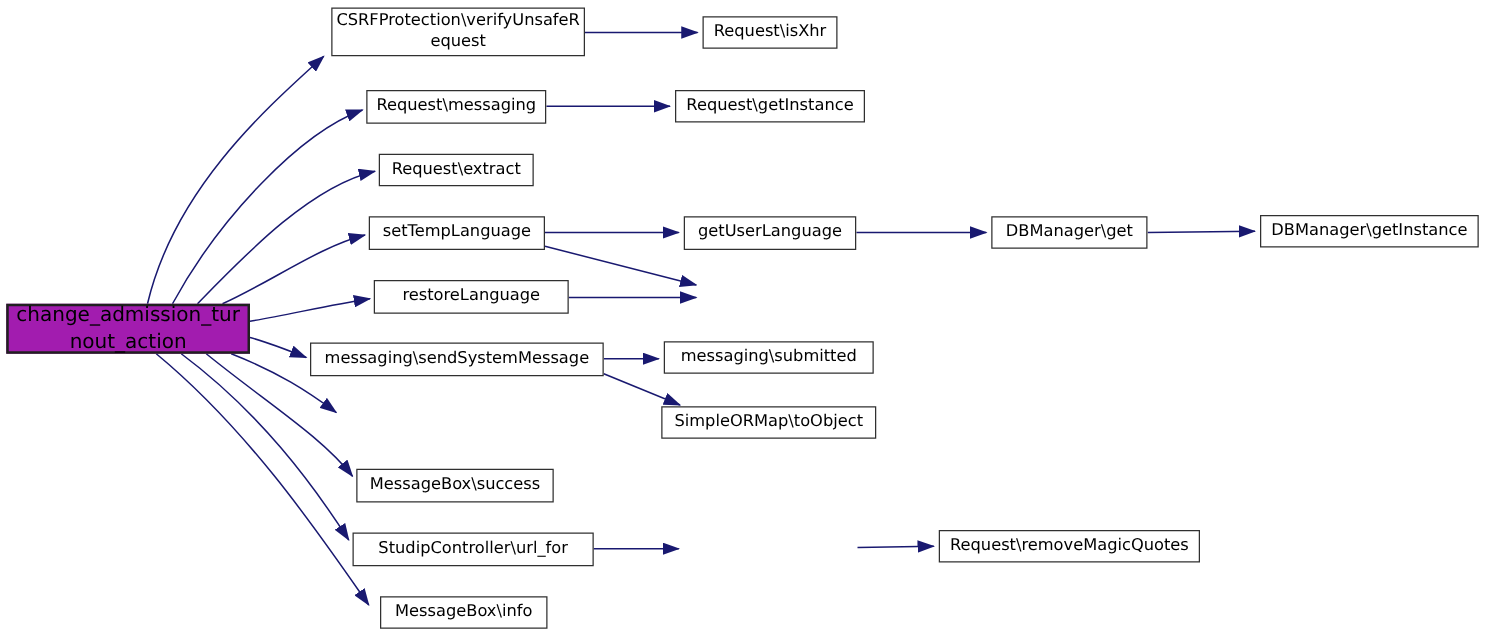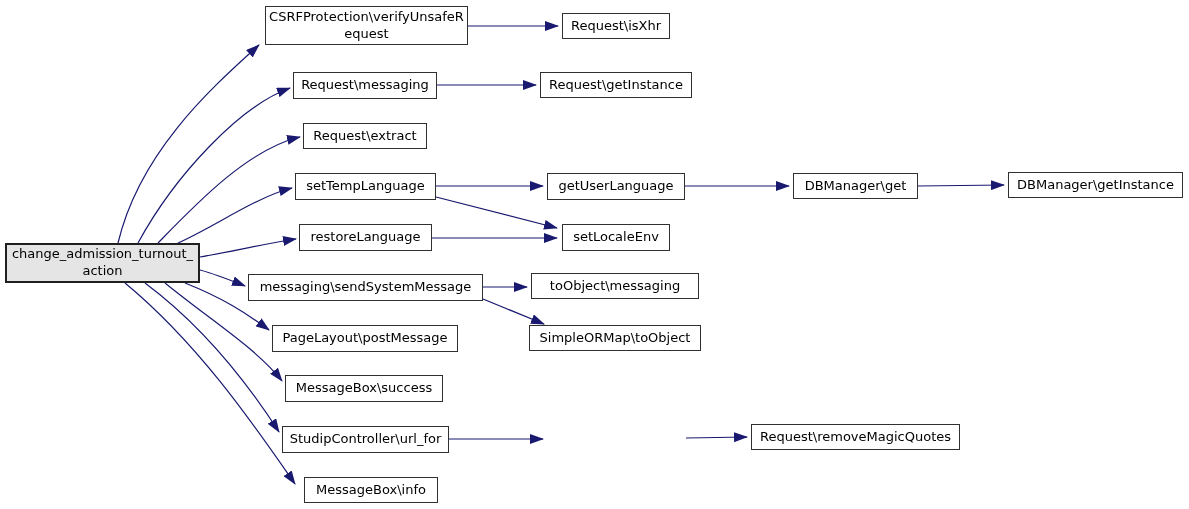--- a/index.html
+++ b/index.html
@@ -15,22 +15,22 @@
   .node{
     position:absolute;box-sizing:border-box;
     background:#ffffff;border:1px solid #303030;
     display:flex;align-items:center;justify-content:center;
     font-size:13px;color:#000000;text-align:center;
     line-height:1.3;white-space:nowrap;cursor:pointer;
     padding:0 2px;
   }
   .node.wrap{white-space:normal;overflow-wrap:anywhere;}
   .node.root{
-    background:#e5e5e5;border:2px solid #202020;cursor:default;
-    font-size:13px;
+    background:#a21caf;border:2px solid #202020;cursor:default;
+    font-size:16px;
   }
 </style>
 </head>
 <body>
 
 <div class="canvas">
 
   <svg class="edge-layer">
     <defs>
       <marker id="arrow" markerUnits="userSpaceOnUse" markerWidth="14" markerHeight="10" refX="13" refY="5" orient="auto">
@@ -75,34 +75,32 @@
   <div class="node" style="left:540px;top:72px;width:152px;height:26px">Request\getInstance</div>
 
   <div class="node" style="left:295px;top:173px;width:141px;height:27px">setTempLanguage</div>
 
   <div class="node" style="left:547px;top:173px;width:138px;height:27px">getUserLanguage</div>
 
   <div class="node" style="left:793px;top:173px;width:125px;height:26px">DBManager\get</div>
 
   <div class="node" style="left:1008px;top:172px;width:175px;height:26px">DBManager\getInstance</div>
 
-  <div class="node" style="left:299px;top:224px;width:133px;height:27px">restoreLanguage</div>
+  <div class="node" style="left:299px;top:224px;width:156px;height:27px">restoreLanguage</div>
 
-  <div class="node" style="left:562px;top:224px;width:108px;height:27px">setLocaleEnv</div>
 
   <div class="node" style="left:248px;top:274px;width:235px;height:27px">messaging\sendSystemMessage</div>
 
-  <div class="node" style="left:531px;top:273px;width:168px;height:26px">toObject\messaging</div>
+  <div class="node" style="left:531px;top:273px;width:168px;height:26px">messaging\submitted</div>
 
-  <div class="node" style="left:272px;top:325px;width:186px;height:27px">PageLayout\postMessage</div>
 
   <div class="node" style="left:529px;top:325px;width:172px;height:26px">SimpleORMap\toObject</div>
 
   <div class="node" style="left:285px;top:375px;width:158px;height:27px">MessageBox\success</div>
 
-  <div class="node" style="left:282px;top:426px;width:167px;height:27px">StudipController\url_for</div>
+  <div class="node" style="left:282px;top:426px;width:193px;height:27px">StudipController\url_for</div>
 
 
   <div class="node" style="left:751px;top:424px;width:209px;height:26px">Request\removeMagicQuotes</div>
 
   <div class="node" style="left:304px;top:477px;width:134px;height:26px">MessageBox\info</div>
 
 </div>
 
 </body></html>

